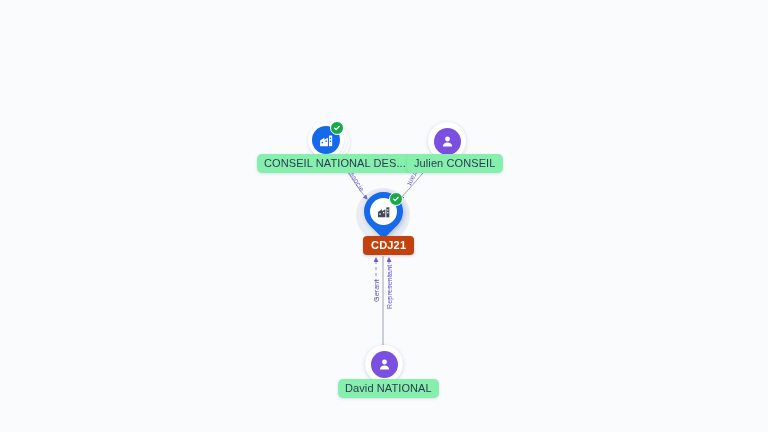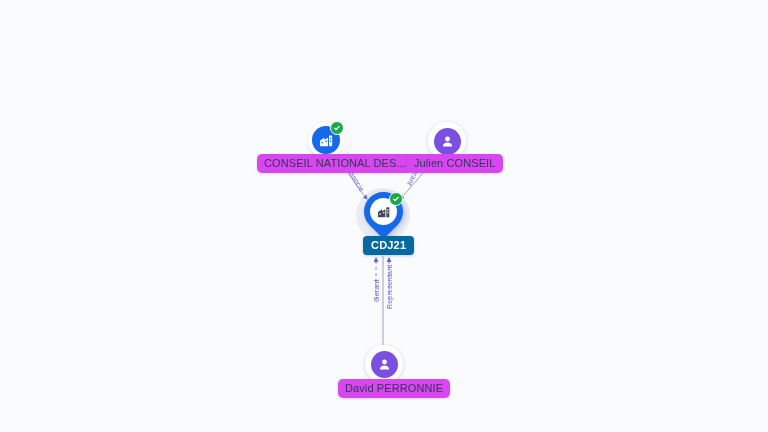--- a/index.html
+++ b/index.html
@@ -21,21 +21,21 @@
   #edge-layer {
     position: absolute;
     left: 0; top: 0;
     width: 768px;
     height: 432px;
   }
 
   
   .node-label {
     position: absolute;
-    background: #d946ef;
+    background: #86efac;
     border-radius: 5px;
     padding: 3px 7px 4px 7px;
     font-size: 11px;
     line-height: 12px;
     color: #2b3a55;
     white-space: nowrap;
     box-shadow: 0 1px 3px rgba(40,60,110,0.16);
     letter-spacing: 0.1px;
   }
 
@@ -136,21 +136,21 @@
     border: 1.5px solid #ffffff;
     display: flex;
     align-items: center;
     justify-content: center;
     box-sizing: border-box;
   }
 
   
   .id-badge {
     position: absolute;
-    background: #0369a1;
+    background: #c2410c;
     color: #ffffff;
     font-size: 11px;
     line-height: 12px;
     font-weight: bold;
     padding: 3px 8px 4px 8px;
     border-radius: 4px;
     white-space: nowrap;
     letter-spacing: 0.2px;
     box-shadow: 0 1px 3px rgba(20,60,140,0.25);
   }
@@ -259,15 +259,15 @@
 
   <div class="person-node" style="left:365px; top:345px;">
     <div class="avatar-disc">
       <svg width="15" height="15" viewBox="0 0 24 24" aria-hidden="true">
         <circle cx="12" cy="8" r="3.9" fill="#ffffff"></circle>
         <path d="M4.6 20 C4.6 15.6 8 13.4 12 13.4 C16 13.4 19.4 15.6 19.4 20 Z" fill="#ffffff"></path>
       </svg>
     </div>
   </div>
 
-  <div class="node-label" style="left:338px; top:379px;">David PERRONNIE</div>
+  <div class="node-label" style="left:338px; top:379px;">David NATIONAL</div>
 
 </div>
 
 </body></html>

